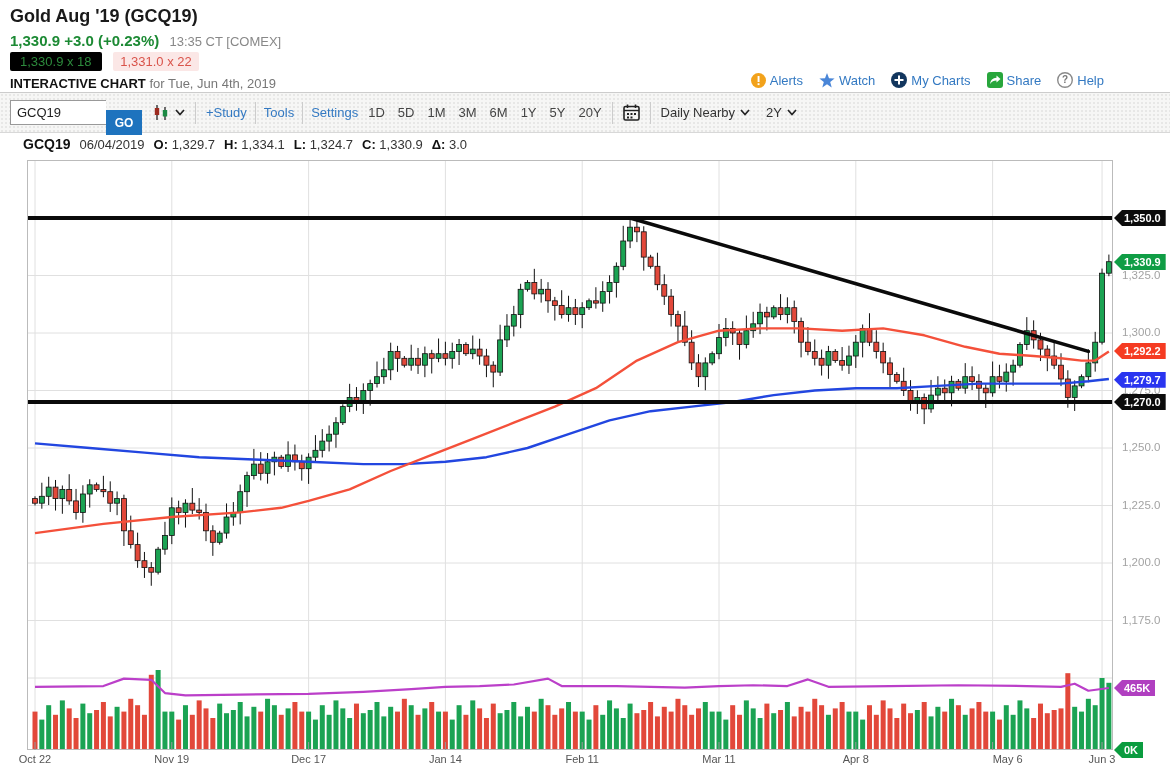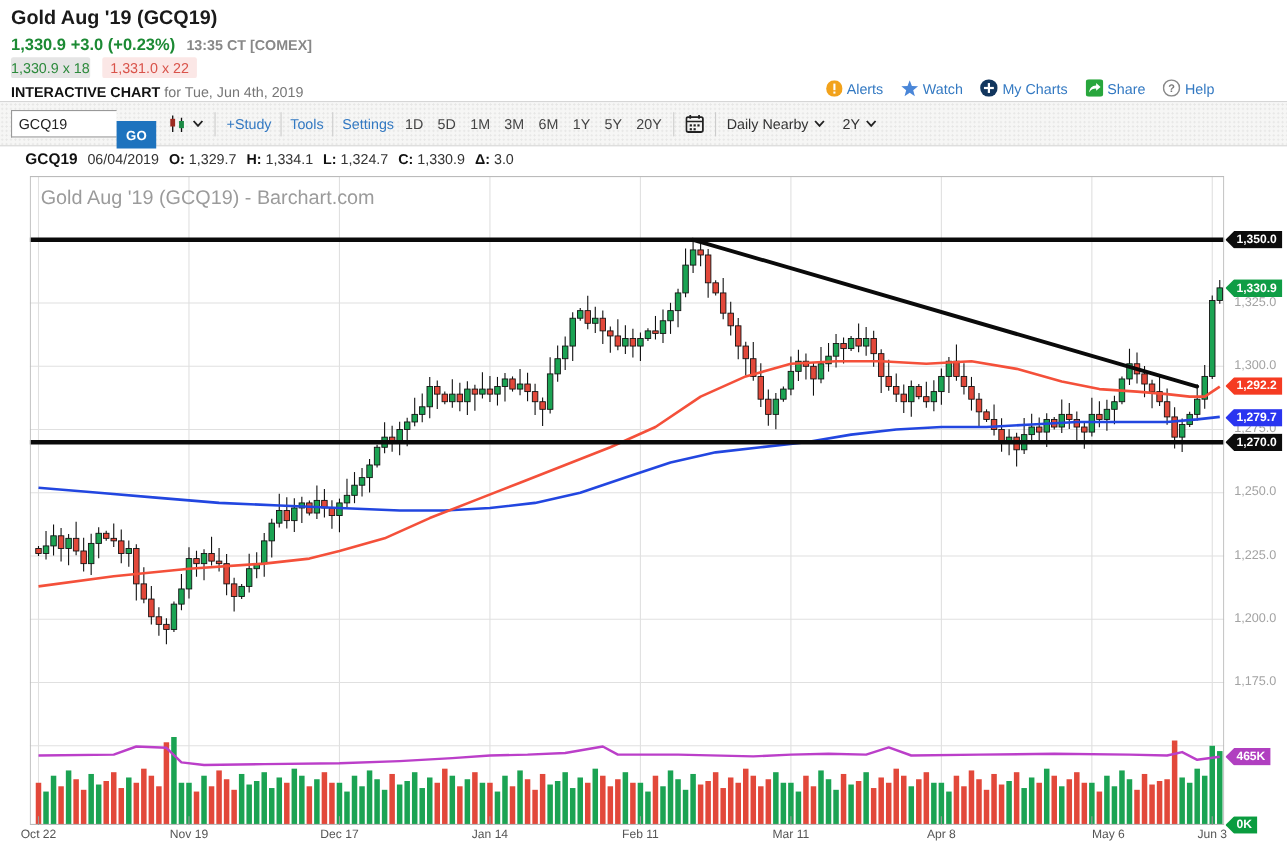--- a/index.html
+++ b/index.html
@@ -4,23 +4,23 @@
 <style>
   * { margin:0; padding:0; box-sizing:border-box; }
   html,body { width:1170px; height:768px; background:#fff; font-family:"Liberation Sans", sans-serif; overflow:hidden; }
   .page { position:relative; width:1170px; height:768px; background:#fff; }
 
   
   .hdr { position:absolute; left:0; top:0; width:1114px; height:92px; background:#fff; }
   .hdr-title { position:absolute; left:10px; top:6px; font-size:18px; font-weight:bold; color:#1a1a1a; }
   .price-row { position:absolute; left:10px; top:32px; font-size:15px; }
   .price-last, .price-chg { color:#1c8a34; font-weight:bold; }
-  .price-time { color:#888; font-size:13px; font-weight:bold; margin-left:6px; }
+  .price-time { color:#888; font-size:13px; font-weight:normal; margin-left:6px; }
   .ba-row { position:absolute; left:10px; top:54px; font-size:13px; }
-  .bid-badge { background:#e5e5e5; color:#2c8a3c; padding:2px 0; border-radius:2px; }
+  .bid-badge { background:#000000; color:#2c8a3c; padding:2px 10px; border-radius:2px; }
   .ask-badge { background:#fbe7e6; color:#d9534a; padding:2px 7px; border-radius:2px; margin-left:8px; }
   .ic-row { position:absolute; left:10px; top:76px; font-size:13px; }
   .ic-label { font-weight:bold; color:#111; }
   .ic-date { color:#777; }
   .hdr-links { position:absolute; right:10px; top:72px; display:flex; gap:16px; font-size:13px; color:#3379c2; align-items:center; }
   .hdr-link { display:flex; align-items:center; gap:4px; cursor:pointer; }
   .hdr-rule { position:absolute; left:0; top:92px; width:1170px; height:1px; background:#ccc; }
 
   
   .toolbar { position:absolute; left:0; top:93px; width:1170px; height:40px;
@@ -687,21 +687,20 @@
         <line x1="8" y1="582" x2="8" y2="590" stroke="#999" stroke-width="1"></line>
         <line x1="144.8" y1="582" x2="144.8" y2="590" stroke="#999" stroke-width="1"></line>
         <line x1="281.6" y1="582" x2="281.6" y2="590" stroke="#999" stroke-width="1"></line>
         <line x1="418.4" y1="582" x2="418.4" y2="590" stroke="#999" stroke-width="1"></line>
         <line x1="555.2" y1="582" x2="555.2" y2="590" stroke="#999" stroke-width="1"></line>
         <line x1="692" y1="582" x2="692" y2="590" stroke="#999" stroke-width="1"></line>
         <line x1="828.8" y1="582" x2="828.8" y2="590" stroke="#999" stroke-width="1"></line>
         <line x1="965.6" y1="582" x2="965.6" y2="590" stroke="#999" stroke-width="1"></line>
         <line x1="1075.04" y1="582" x2="1075.04" y2="590" stroke="#999" stroke-width="1"></line>
       </svg>
-    <div class="watermark">Gold Aug '19 (GCQ19) - Barchart.com</div>
     <div class="ycol" id="ycol">
         <div class="ylab" style="top: 108.5px;">1,325.0</div>
         <div class="ylab" style="top: 166px;">1,300.0</div>
         <div class="ylab" style="top: 223.5px;">1,275.0</div>
         <div class="ylab" style="top: 281px;">1,250.0</div>
         <div class="ylab" style="top: 338.5px;">1,225.0</div>
         <div class="ylab" style="top: 396px;">1,200.0</div>
         <div class="ylab" style="top: 453.5px;">1,175.0</div>
         <div class="pbadge" style="top: 50px; background: rgb(12, 12, 12);">1,350.0</div>
         <div class="pbadge" style="top: 93.93px; background: rgb(15, 157, 69);">1,330.9</div>

